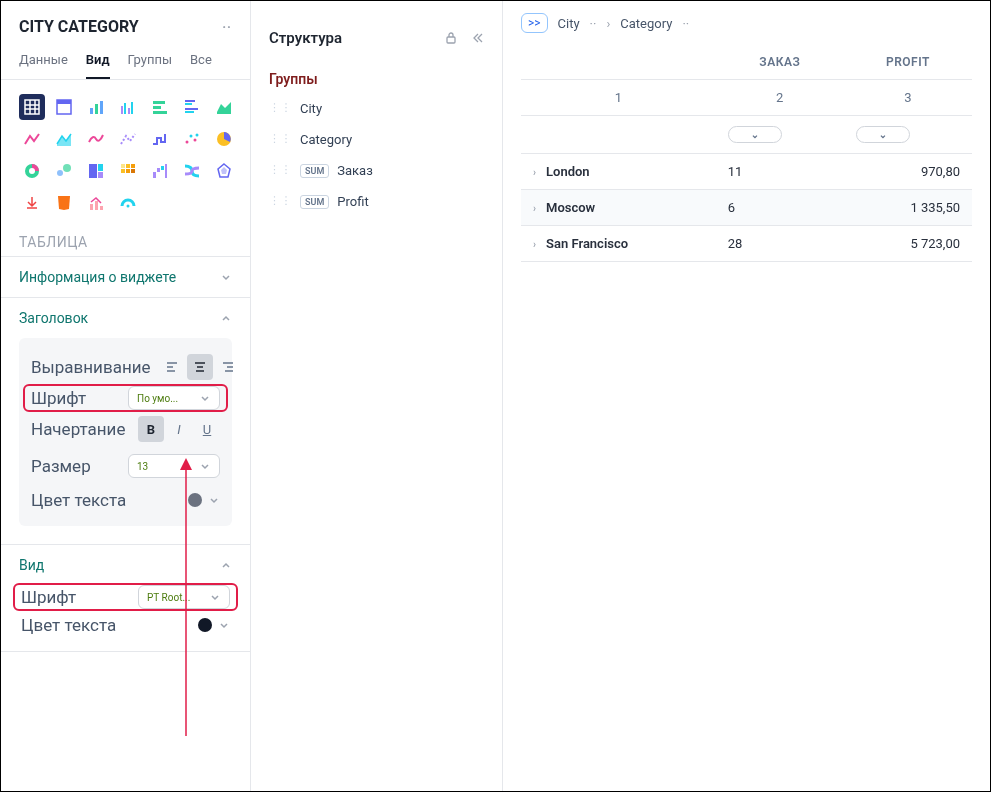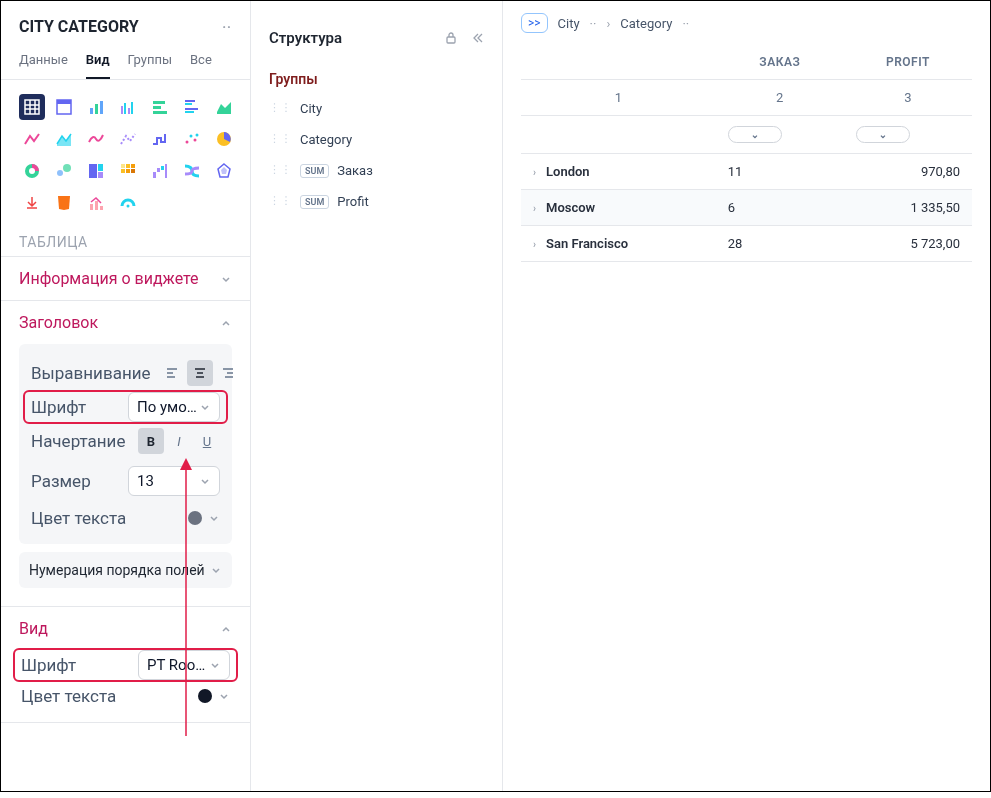--- a/index.html
+++ b/index.html
@@ -20,35 +20,35 @@
 .chart-grid { display: grid; grid-template-columns: repeat(7, 26px); gap: 6px; padding: 14px 18px 10px; }
 .chart-icon { width: 26px; height: 26px; display: flex; align-items: center; justify-content: center; border-radius: 4px; cursor: pointer; }
 .chart-icon.active { background: #1f2d5c; }
 .chart-icon svg { width: 18px; height: 18px; }
 
 .section-label { font-size: 14px; letter-spacing: 0.5px; color: #9ca3af; text-transform: uppercase; padding: 8px 18px 6px; }
 
 .accordion { border-top: 1px solid #e5e7eb; }
 .accordion-item { border-bottom: 1px solid #e5e7eb; }
 .acc-head { display: flex; justify-content: space-between; align-items: center; padding: 12px 18px; cursor: pointer; }
-.acc-head .title { font-size: 16px; color: #be185d; }
+.acc-head .title { font-size: 14px; color: #0f766e; }
 .chev { width: 12px; height: 12px; }
 
 .acc-body { padding: 0 18px 10px; }
 .sub-panel { background: #f5f6f8; border-radius: 6px; padding: 10px 10px; margin-bottom: 8px; }
 .sub-head { display: flex; justify-content: space-between; align-items: center; padding: 4px 2px 10px; }
 .sub-title { font-size: 14px; color: #1e2530; }
 
 .row { display: flex; justify-content: space-between; align-items: center; padding: 6px 2px; gap: 8px; }
 .row .label { color: #475569; font-size: 17px; }
 .seg { display: flex; gap: 2px; }
 .seg-btn { width: 26px; height: 26px; border-radius: 4px; display: flex; align-items: center; justify-content: center; cursor: pointer; color: #64748b; }
 .seg-btn.active { background: #d1d5db; color: #1e2530; }
 
-.select { background: #fff; border: 1px solid #d1d5db; border-radius: 6px; padding: 5px 8px; display: flex; align-items: center; justify-content: space-between; min-width: 92px; cursor: pointer; font-size: 15px; color: #0f172a; }
+.select { background: #fff; border: 1px solid #d1d5db; border-radius: 6px; padding: 5px 8px; display: flex; align-items: center; justify-content: space-between; min-width: 92px; cursor: pointer; font-size: 10px; color: #4d7c0f; }
 .select .val { white-space: nowrap; overflow: hidden; text-overflow: ellipsis; max-width: 60px; }
 
 .highlight { border: 2px solid #e11d48; border-radius: 6px; padding: 0 6px; margin: -2px -6px; }
 
 .color-circle { width: 14px; height: 14px; border-radius: 50%; background: #6b7280; }
 .color-circle.dark { background: #111827; }
 
 .arrow-svg { position: absolute; width: 60px; height: 290px; left: 175px; top: 455px; pointer-events: none; z-index: 5; }
 
 
@@ -350,28 +350,20 @@
               <span class="label">Цвет текста</span>
               <div style="display:flex; align-items:center; gap:6px; cursor:pointer;">
                 <div class="color-circle"></div>
                 <svg class="chev" viewBox="0 0 12 12">
                     <path d="M3 5 L6 8 L9 5" fill="none" stroke="#9ca3af" stroke-width="1.5"></path>
                   </svg>
               </div>
             </div>
           </div>
 
-          <div class="sub-panel" style="padding:10px;">
-            <div class="sub-head" style="padding:0;">
-              <span class="sub-title">Нумерация порядка полей</span>
-              <svg class="chev" viewBox="0 0 12 12">
-                  <path d="M3 5 L6 8 L9 5" fill="none" stroke="#9ca3af" stroke-width="1.5"></path>
-                </svg>
-            </div>
-          </div>
 
         </div>
       </div>
 
       <div class="accordion-item">
         <div class="acc-head">
           <span class="title">Вид</span>
           <svg class="chev" viewBox="0 0 12 12">
               <path d="M3 8 L6 5 L9 8" fill="none" stroke="#9ca3af" stroke-width="1.5"></path>
             </svg>

